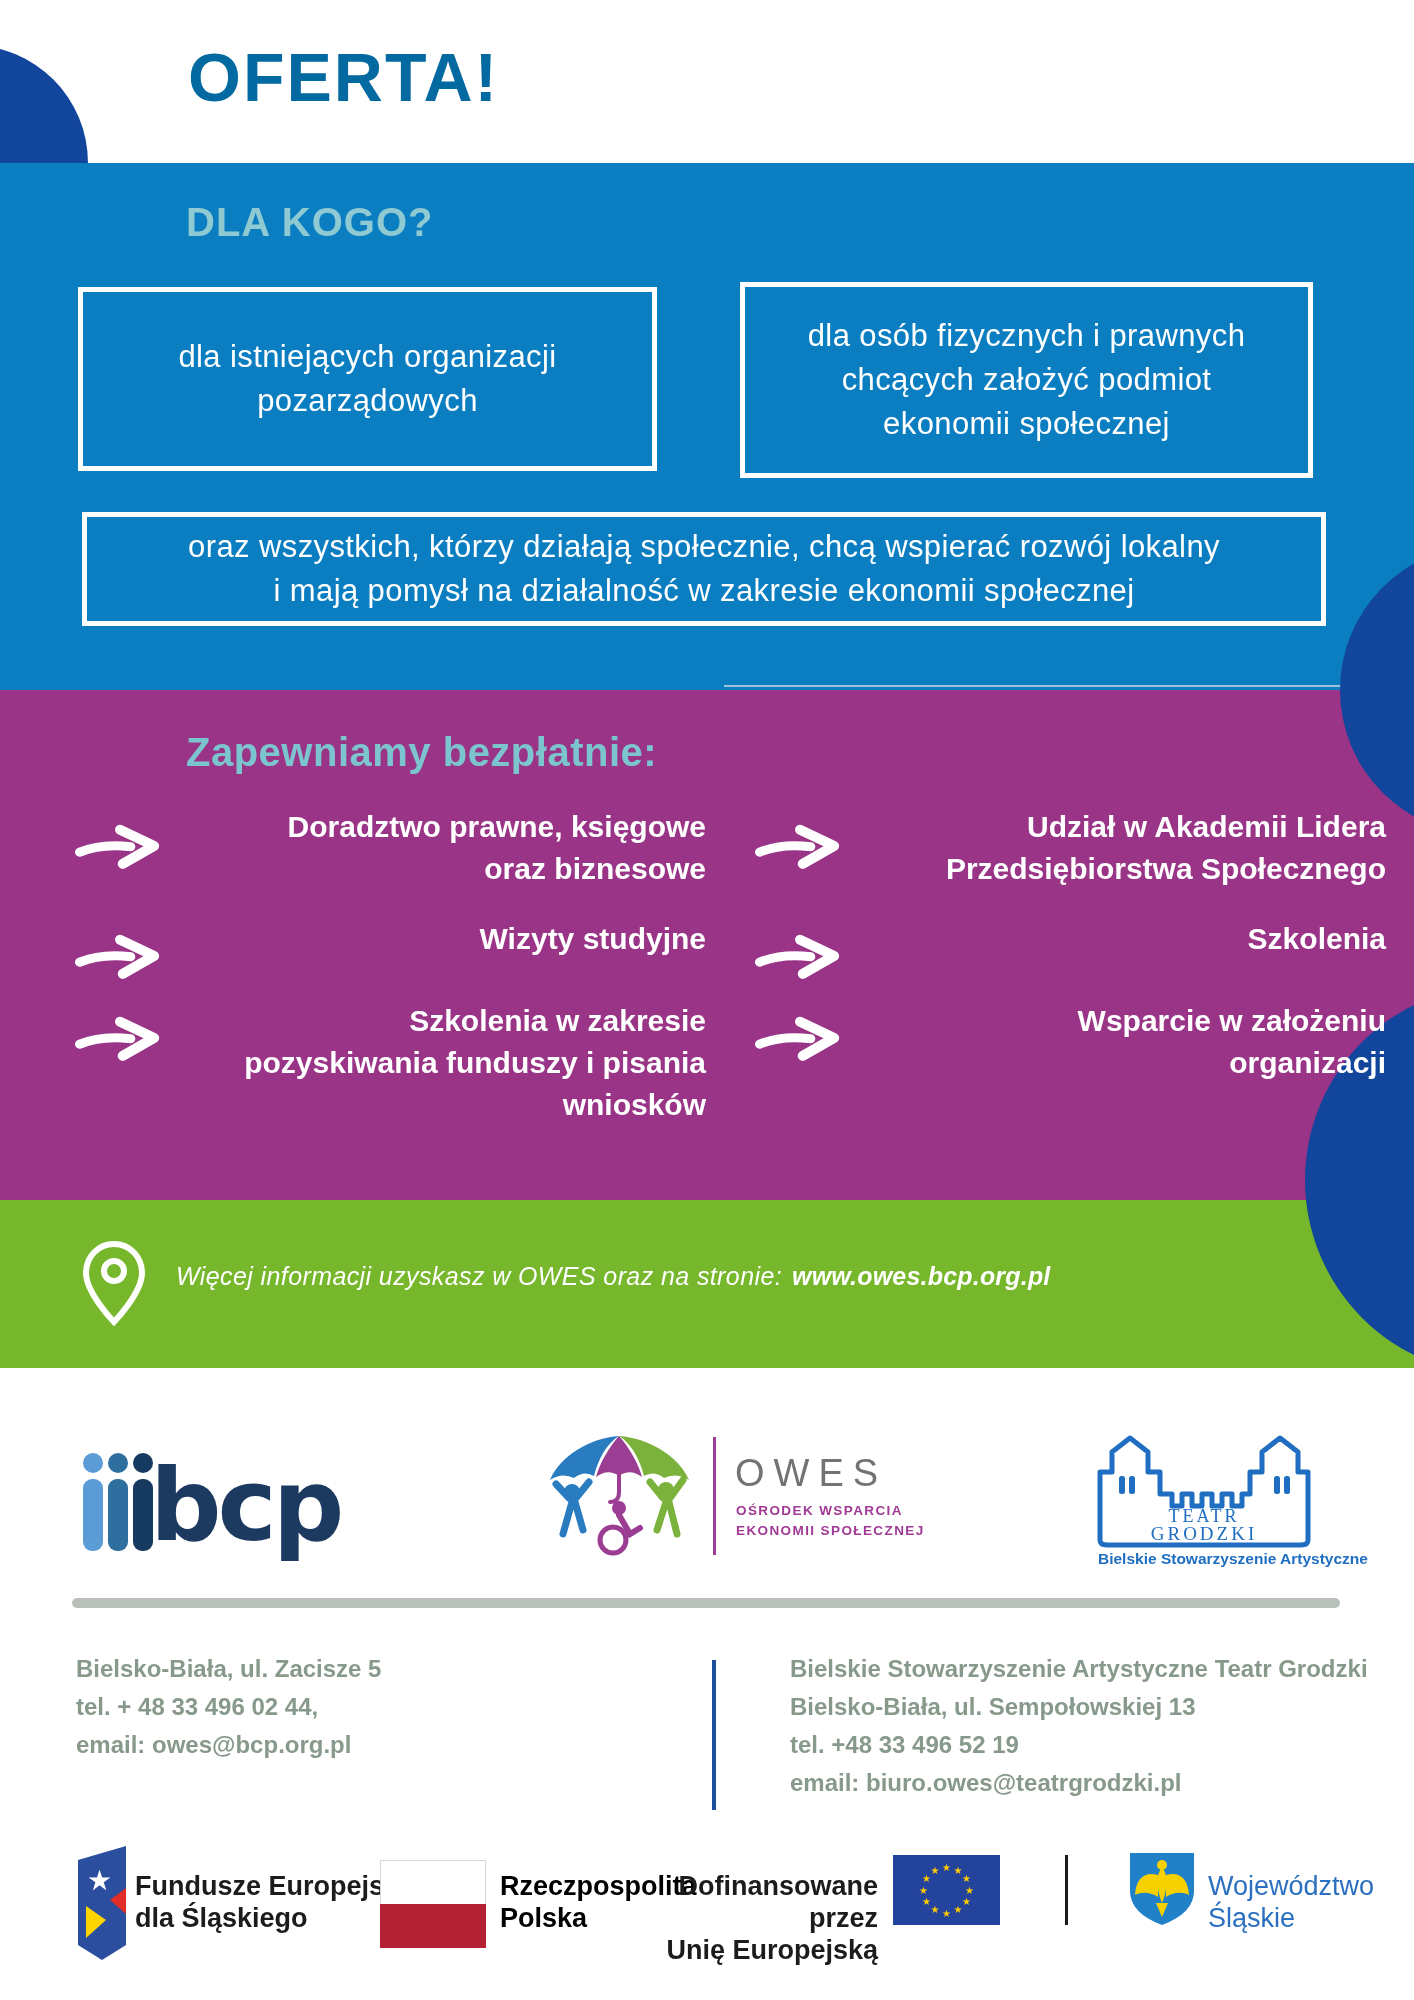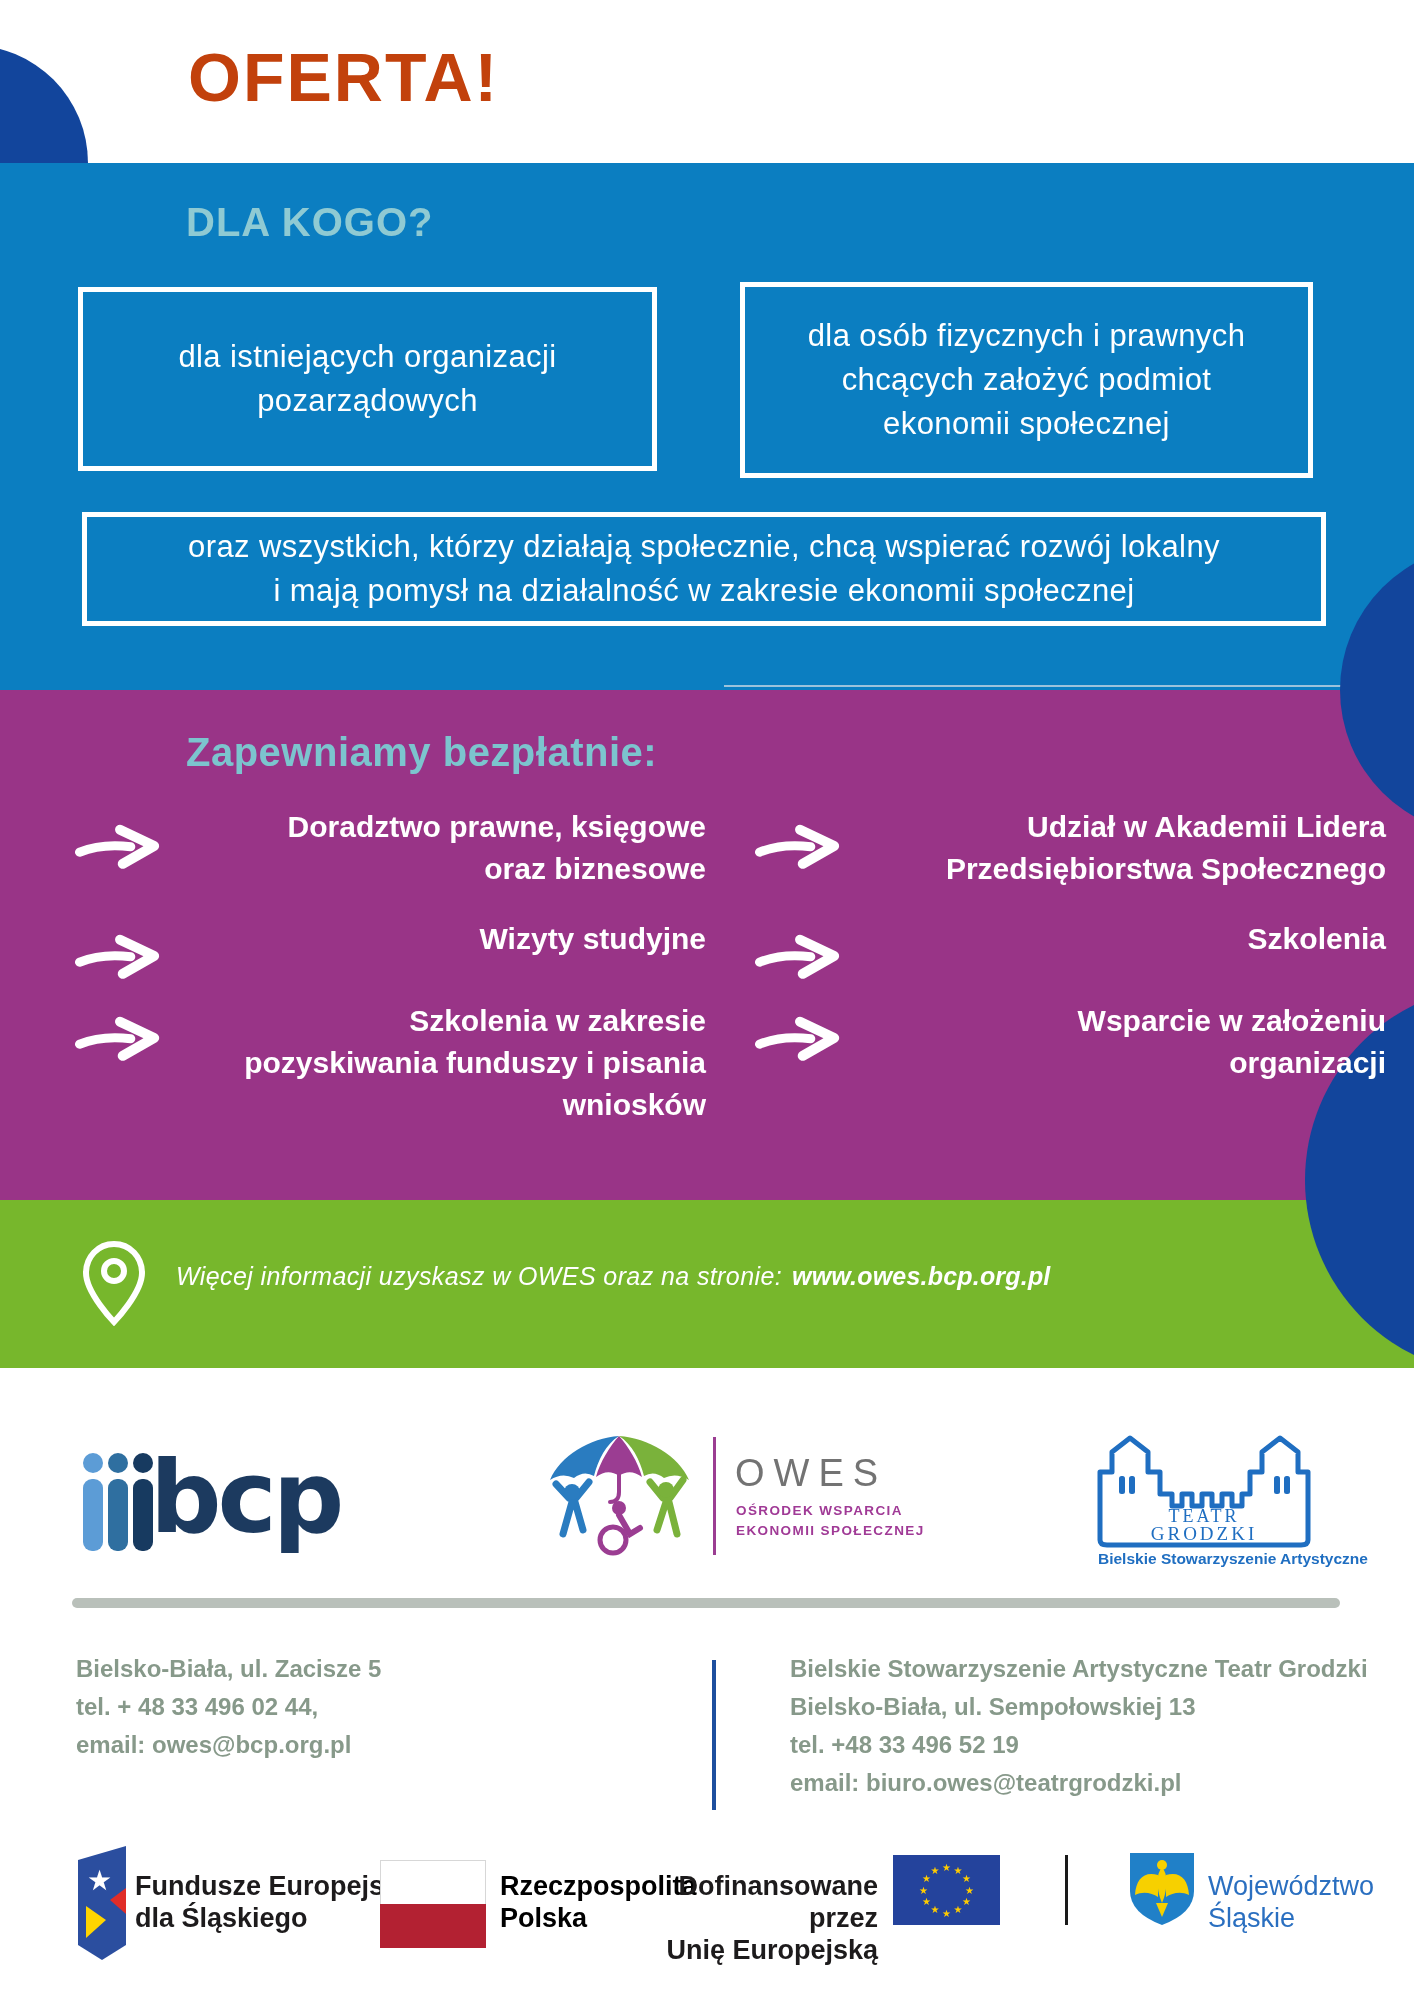--- a/index.html
+++ b/index.html
@@ -13,21 +13,21 @@
   .circle-right-a{left:1340px;top:545px;width:290px;height:290px;}
   .circle-right-b{left:1305px;top:985px;width:390px;height:390px;}
 
   
   .band-blue{left:0;top:163px;width:1414px;height:527px;background:#0b7ec1;}
   .band-purple{left:0;top:690px;width:1414px;height:510px;background:#993487;}
   .band-green{left:0;top:1200px;width:1414px;height:168px;background:#77b72c;}
   .seam-line{left:724px;top:685px;width:620px;height:2px;background:#9cc3dc;}
 
   
-  .title{left:188px;top:38px;font-size:68px;font-weight:800;letter-spacing:2px;color:#c2410c;}
+  .title{left:188px;top:38px;font-size:68px;font-weight:800;letter-spacing:2px;color:#0369a1;}
   .h-dla-kogo{left:186px;top:200px;font-size:40px;font-weight:800;letter-spacing:1px;color:#8fcad3;}
   .h-free{left:186px;top:730px;font-size:40px;font-weight:800;letter-spacing:.5px;color:#7cc4ce;}
 
   
   .wbox{position:absolute;border:5px solid #ffffff;color:#ffffff;display:flex;
         align-items:center;justify-content:center;text-align:center;
         font-weight:300;font-size:31px;line-height:44px;letter-spacing:.4px;white-space:pre-line;}
   .wbox1{left:78px;top:287px;width:569px;height:174px;}
   .wbox2{left:740px;top:282px;width:563px;height:186px;}
   .wbox3{left:82px;top:512px;width:1234px;height:104px;}
@@ -37,21 +37,21 @@
   .bullet-text{position:absolute;width:520px;color:#ffffff;font-weight:700;font-size:30px;
                line-height:42px;white-space:pre-line;text-align:right;}
 
   
   .pin{left:82px;top:1240px;width:64px;height:86px;}
   .info-text{left:176px;top:1262px;font-size:25px;color:#ffffff;letter-spacing:.4px;font-style:italic;}
   .info-text .light{font-weight:300;}
   .info-text .bold{font-weight:700;margin-left:10px;letter-spacing:.2px;}
 
   
-  .bcp-logo{left:82px;top:1448px;display:flex;align-items:flex-start;}
+  .bcp-logo{left:82px;top:1448px;display:flex;align-items:center;}
   .bcp-letters{font-family:"DejaVu Sans",sans-serif;font-weight:700;font-size:100px;line-height:100px;
                color:#1c3a5f;letter-spacing:-4px;margin-left:-6px;margin-top:0px;}
   .owes-graphic{left:542px;top:1430px;width:155px;height:130px;}
   .owes-divider{left:713px;top:1437px;width:3px;height:118px;background:#9b3d92;}
   .owes-name{left:735px;top:1452px;font-size:38px;letter-spacing:9px;color:#737373;font-weight:400;}
   .owes-sub1{left:736px;top:1503px;font-size:13.5px;font-weight:700;letter-spacing:1.4px;color:#a03a96;}
   .owes-sub2{left:736px;top:1523px;font-size:13.5px;font-weight:700;letter-spacing:1.4px;color:#a03a96;}
   .teatr-logo{left:1090px;top:1432px;width:228px;height:118px;}
   .teatr-caption{left:1098px;top:1550px;font-size:15.5px;font-weight:700;color:#1f6ec1;}
 

